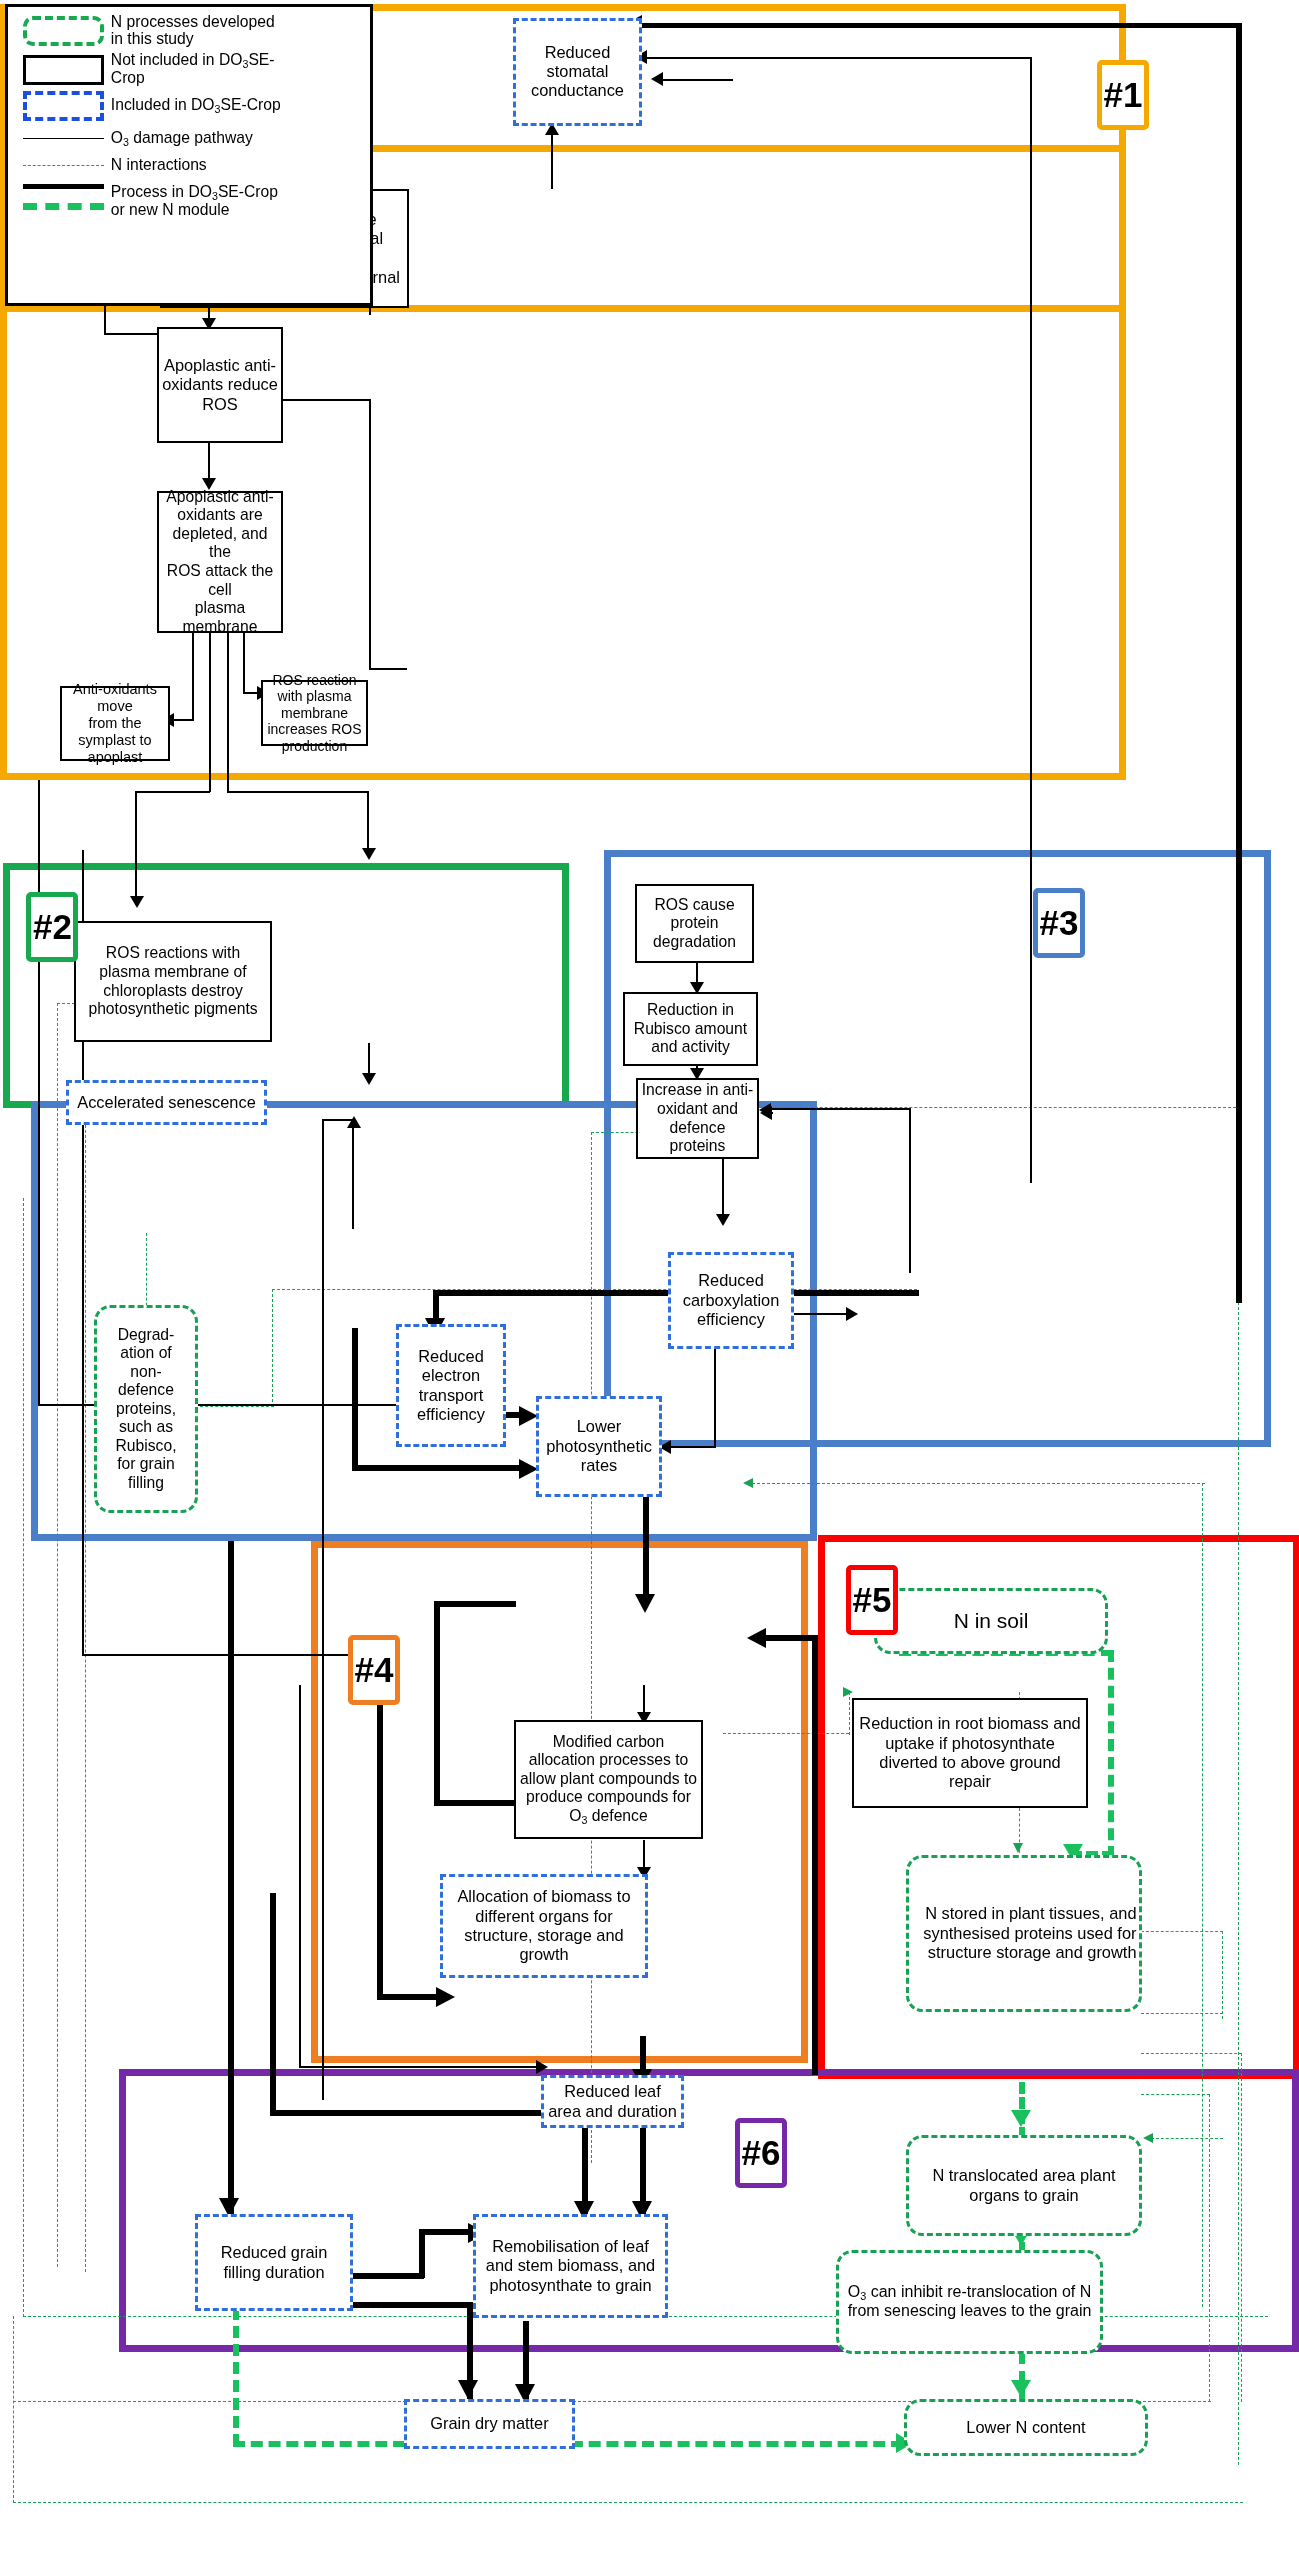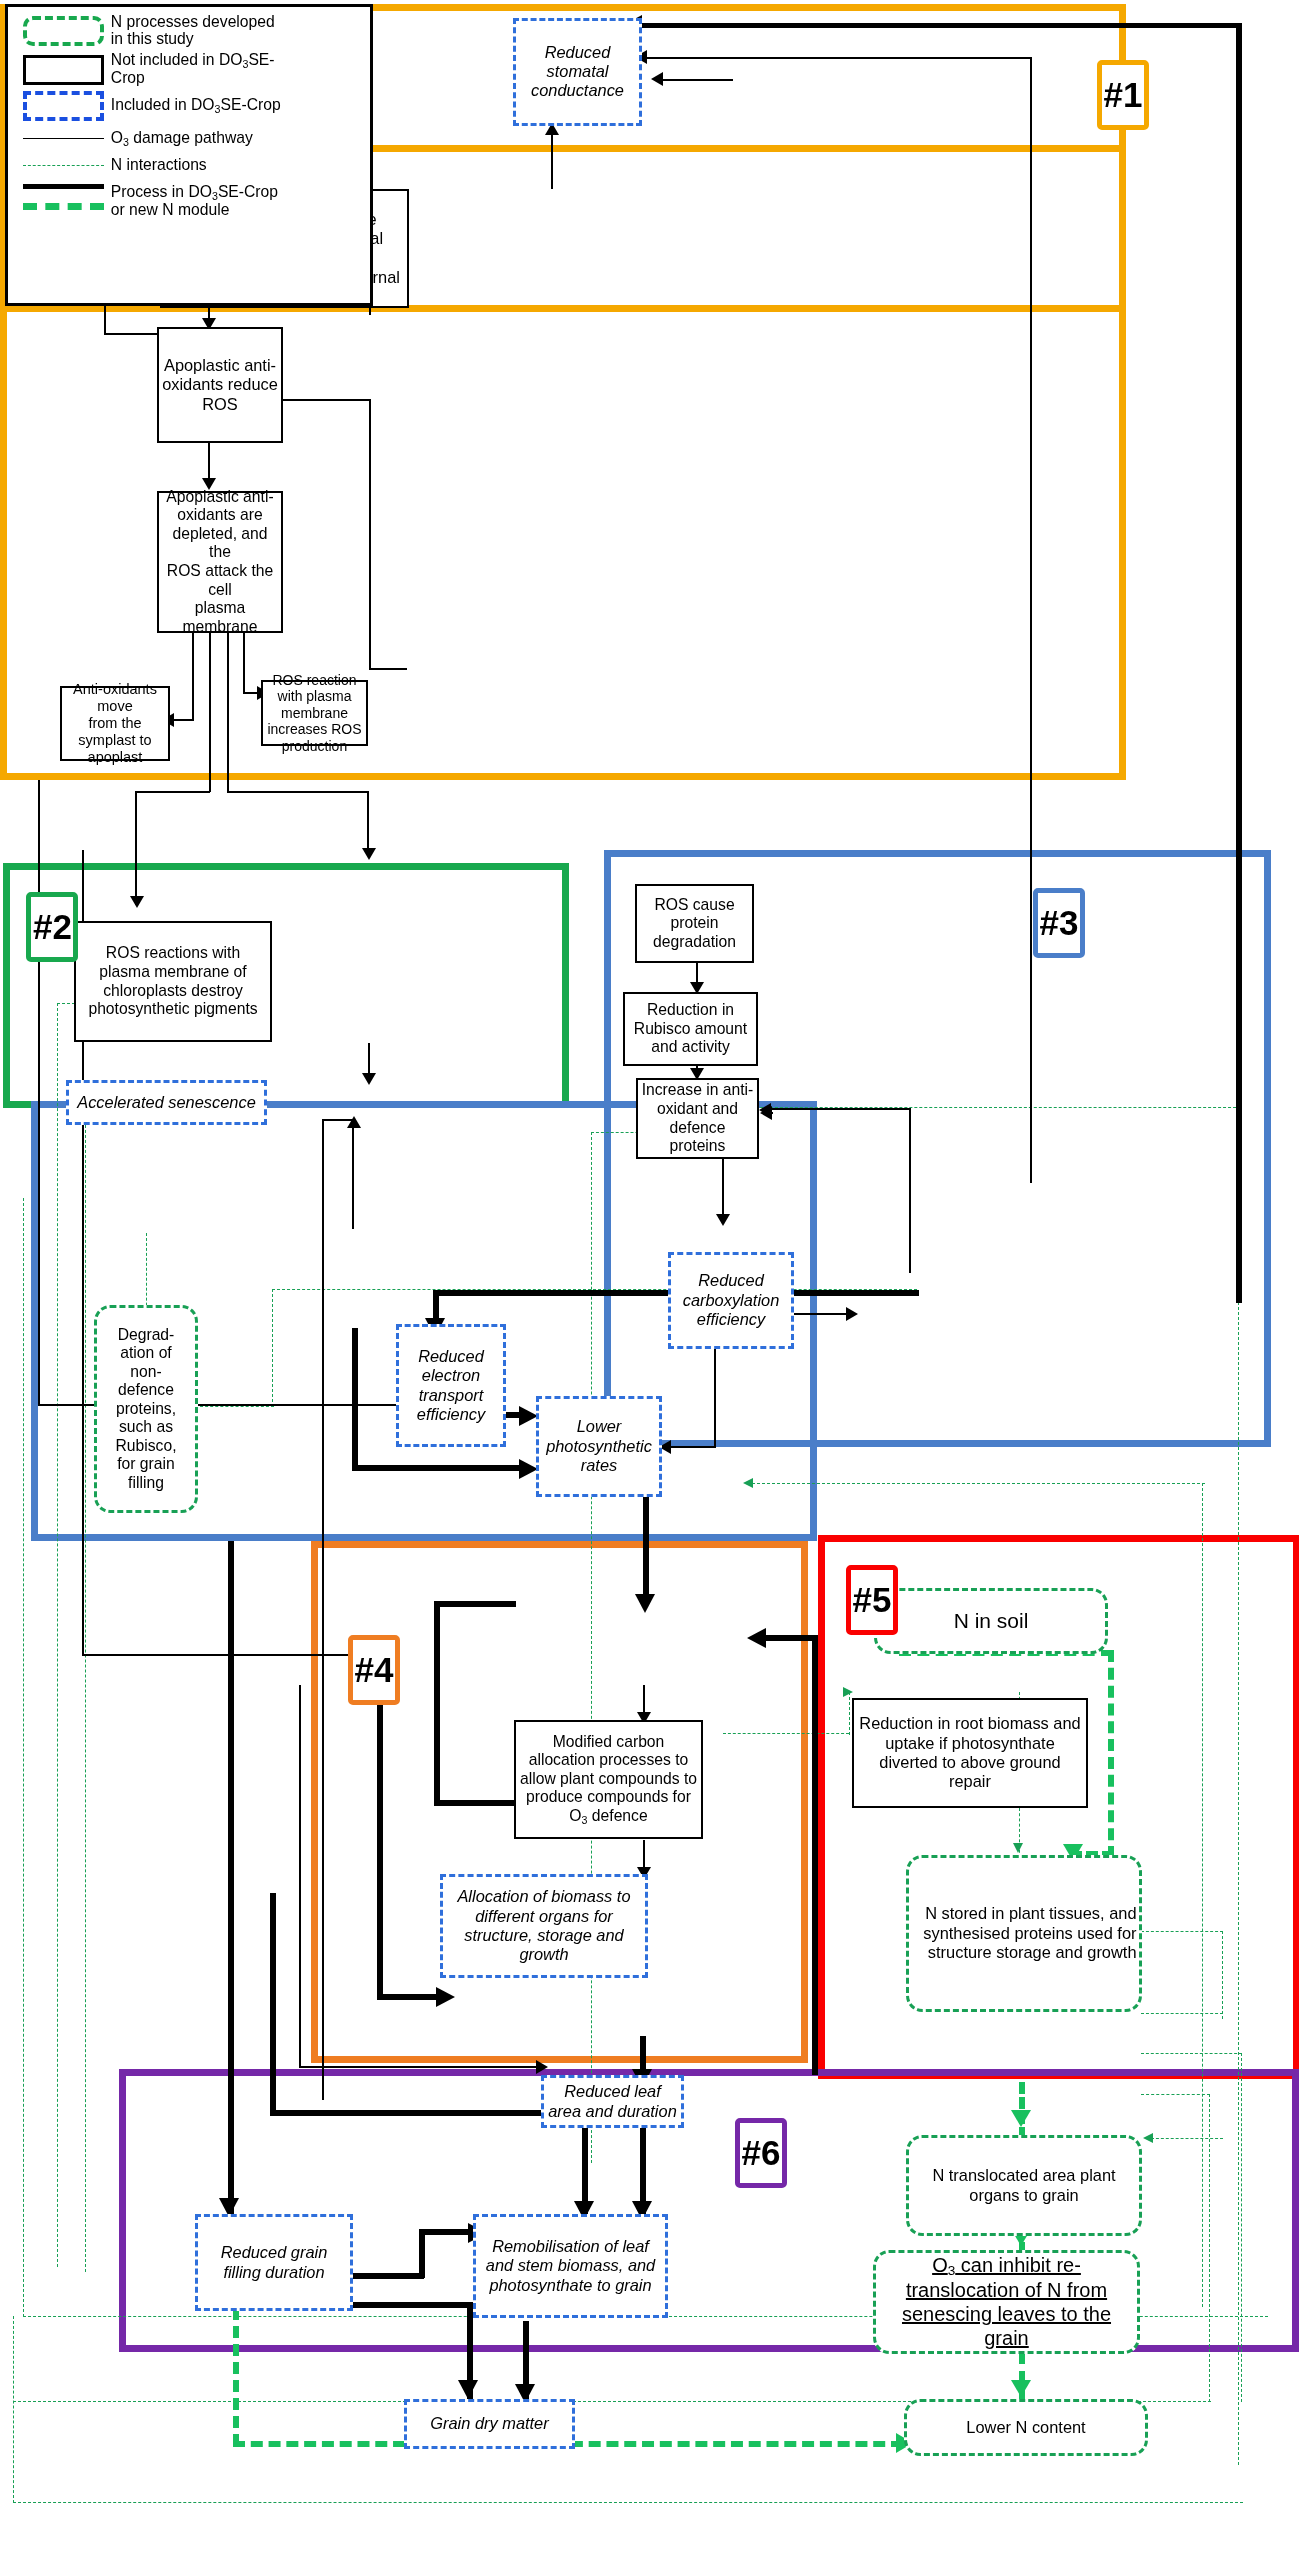--- a/index.html
+++ b/index.html
@@ -12,21 +12,21 @@
     box-sizing:border-box;
     display:flex;align-items:center;justify-content:center;
     text-align:center;
     color:#000;
     line-height:1.18;
     background:#fff;
     z-index:40;
   }
   .node span{display:block;padding:0 2.5px;}
   .n-solid{border:2.5px solid #000;}
-  .n-blue{border:3.8px dashed #2f6fdb;font-style:italic;}
+  .n-blue{border:3.8px dashed #2f6fdb;}
   .n-green{border:3.8px dashed #18a055;border-radius:16.4px;}
 
   
   .group{position:absolute;box-sizing:border-box;background:transparent;z-index:10;}
   .g1{border:7.5px solid #f5a800;}
   .g2{border:7.5px solid #18a84e;}
   .g3{border:7.5px solid #4a7ec9;}
   .g4{border:7.5px solid #ef7d22;}
   .g5{border:7.5px solid #fa0000;}
   .g6{border:7.5px solid #7528a8;}
@@ -469,21 +469,21 @@
   </div>
 
   <div class="node n-green" style="left:906px;top:1855px;width:236px;height:157px;font-size:16.4px;text-align:right;">
     <span>N stored in plant tissues, and synthesised proteins used for structure storage and growth</span>
   </div>
 
   <div class="node n-green" style="left:906px;top:2135px;width:236px;height:101px;font-size:16.4px;">
     <span>N translocated area plant organs to grain</span>
   </div>
 
-  <div class="node n-green" style="left:873px;top:2250px;width:267px;height:104px;font-size:20px;text-decoration:underline;">
+  <div class="node n-green" style="left:836px;top:2250px;width:267px;height:104px;font-size:16px;">
     <span>O<sub>3</sub> can inhibit re-translocation of N from senescing leaves to the grain</span>
   </div>
 
   <div class="node n-blue" style="left:195px;top:2214px;width:158px;height:97px;font-size:16.4px;">
     <span>Reduced grain filling duration</span>
   </div>
 
   <div class="node n-blue" style="left:473px;top:2214px;width:195px;height:104px;font-size:16.4px;">
     <span>Remobilisation of leaf and stem biomass, and photosynthate to grain</span>
   </div>

